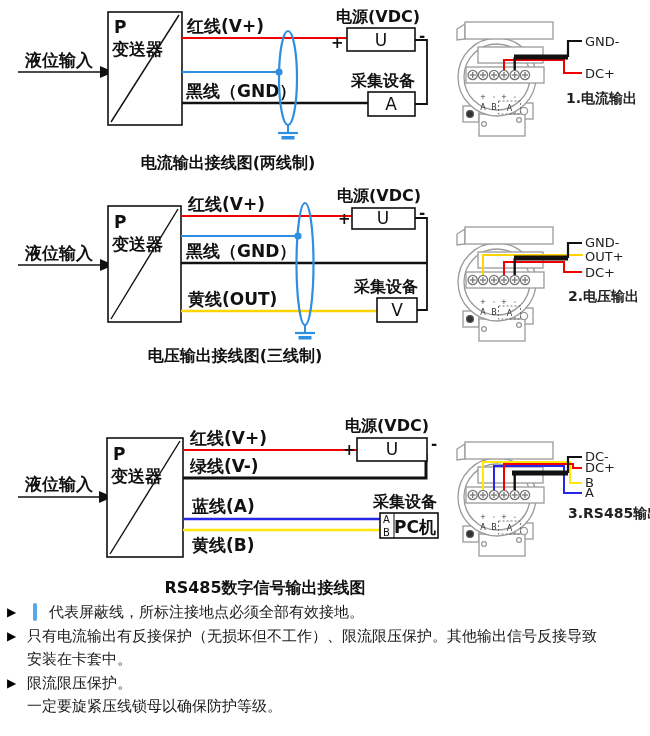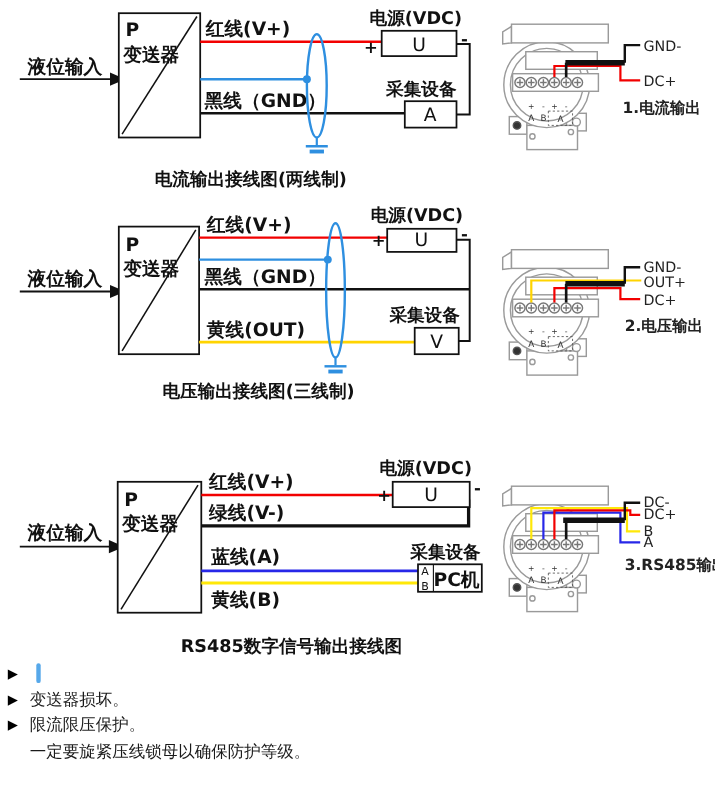--- a/index.html
+++ b/index.html
@@ -234,32 +234,32 @@
     <path d="M128,73 V57 H142" fill="none" stroke="#111" stroke-width="2.2"></path>
     <text x="145" y="61" class="tlabel">DC-</text>
     <text x="145" y="72" class="tlabel">DC+</text>
     <text x="145" y="87" class="tlabel">B</text>
     <text x="145" y="97" class="tlabel">A</text>
     <text x="128" y="118" class="tcap">3.RS485输出</text>
   </svg>
 
   <div class="notes">
     <div class="note">
-      <span class="tri">▶</span><span class="shield-bar"></span>
+      <span class="tri">▶</span><span class="shield-bar"></span><span>代表屏蔽线，所标注接地点必须全部有效接地。</span>
+    </div>
+    <div class="note">
+      <span class="tri">▶</span><span>只有电流输出有反接保护（无损坏但不工作）、限流限压保护。其他输出信号反接导致</span>
+    </div>
+    <div class="note">
+      <span>安装在卡套中。</span>
     </div>
     <div class="note">
       <span class="tri">▶</span>
     </div>
     <div class="note">
-      <span>变送器损坏。</span>
-    </div>
-    <div class="note">
-      <span class="tri">▶</span>
-    </div>
-    <div class="note">
       <span>限流限压保护。</span>
     </div>
     <div class="note">
       <span>一定要旋紧压线锁母以确保防护等级。</span>
     </div>
   </div>
 
 </div>
 
 </body></html>

